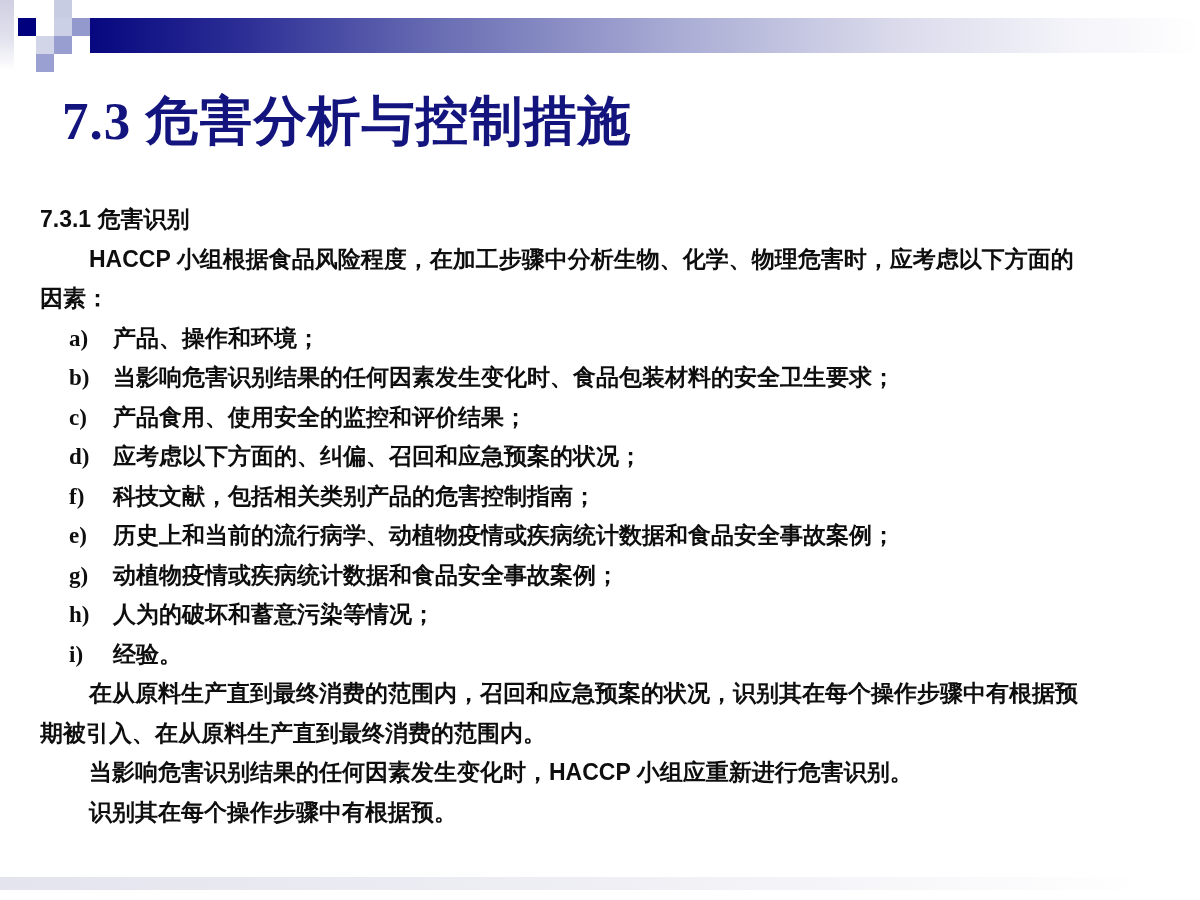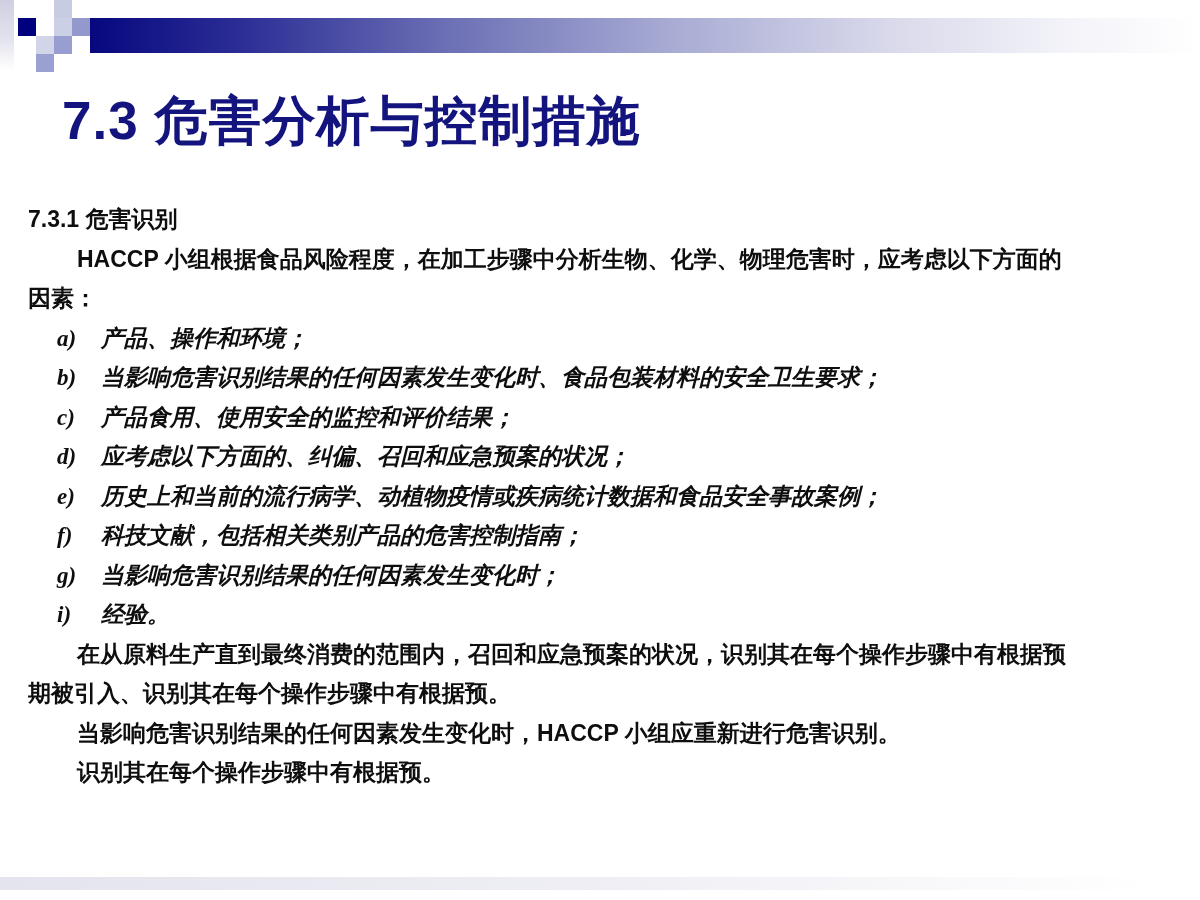--- a/index.html
+++ b/index.html
@@ -30,33 +30,33 @@
       #d9d9eb 72%, #f3f3f9 88%, #ffffff 100%);
   }
   
   .bottombar{
     position:absolute;left:0;top:877px;width:1150px;height:13px;
     background:linear-gradient(to right,#e4e4ee 0%,#efeff5 55%,#ffffff 100%);
   }
   
   .title{
     position:absolute;left:62px;top:86px;
-    font-family:Liberation Sans, sans-serif;
+    font-family:Liberation Serif, serif;
     font-size:53px;font-weight:bold;color:#14147e;
     letter-spacing:1px;white-space:nowrap;
   }
   
   .content{
-    position:absolute;left:28px;top:200px;width:1152px;
+    position:absolute;left:40px;top:200px;width:1152px;
     font-size:23px;font-weight:bold;color:#0e0e0e;
     line-height:39.5px;
   }
   .bline{white-space:nowrap;}
   .indent{text-indent:49px;}
-  .item{padding-left:29px;font-style:italic;}
+  .item{padding-left:29px;}
   .li-label{
     display:inline-block;width:44px;
     font-family:"Liberation Serif", serif;
   }
 </style>
 </head>
 <body>
 
 <div class="slide">
 
@@ -75,25 +75,26 @@
   <div class="content">
     <div class="bline">7.3.1  危害识别</div>
 
     <div class="bline indent">HACCP 小组根据食品风险程度，在加工步骤中分析生物、化学、物理危害时，应考虑以下方面的</div>
     <div class="bline">因素：</div>
 
     <div class="bline item"><span class="li-label">a)</span><span>产品、操作和环境；</span></div>
     <div class="bline item"><span class="li-label">b)</span><span>当影响危害识别结果的任何因素发生变化时、食品包装材料的安全卫生要求；</span></div>
     <div class="bline item"><span class="li-label">c)</span><span>产品食用、使用安全的监控和评价结果；</span></div>
     <div class="bline item"><span class="li-label">d)</span><span>应考虑以下方面的、纠偏、召回和应急预案的状况；</span></div>
+    <div class="bline item"><span class="li-label">f)</span><span>科技文献，包括相关类别产品的危害控制指南；</span></div>
     <div class="bline item"><span class="li-label">e)</span><span>历史上和当前的流行病学、动植物疫情或疾病统计数据和食品安全事故案例；</span></div>
-    <div class="bline item"><span class="li-label">f)</span><span>科技文献，包括相关类别产品的危害控制指南；</span></div>
-    <div class="bline item"><span class="li-label">g)</span><span>当影响危害识别结果的任何因素发生变化时；</span></div>
+    <div class="bline item"><span class="li-label">g)</span><span>动植物疫情或疾病统计数据和食品安全事故案例；</span></div>
+    <div class="bline item"><span class="li-label">h)</span><span>人为的破坏和蓄意污染等情况；</span></div>
     <div class="bline item"><span class="li-label">i)</span><span>经验。</span></div>
 
     <div class="bline indent">在从原料生产直到最终消费的范围内，召回和应急预案的状况，识别其在每个操作步骤中有根据预</div>
-    <div class="bline">期被引入、识别其在每个操作步骤中有根据预。</div>
+    <div class="bline">期被引入、在从原料生产直到最终消费的范围内。</div>
     <div class="bline indent">当影响危害识别结果的任何因素发生变化时，HACCP 小组应重新进行危害识别。</div>
     <div class="bline indent">识别其在每个操作步骤中有根据预。</div>
   </div>
 
   <div class="bottombar"></div>
 </div>
 
 </body></html>

